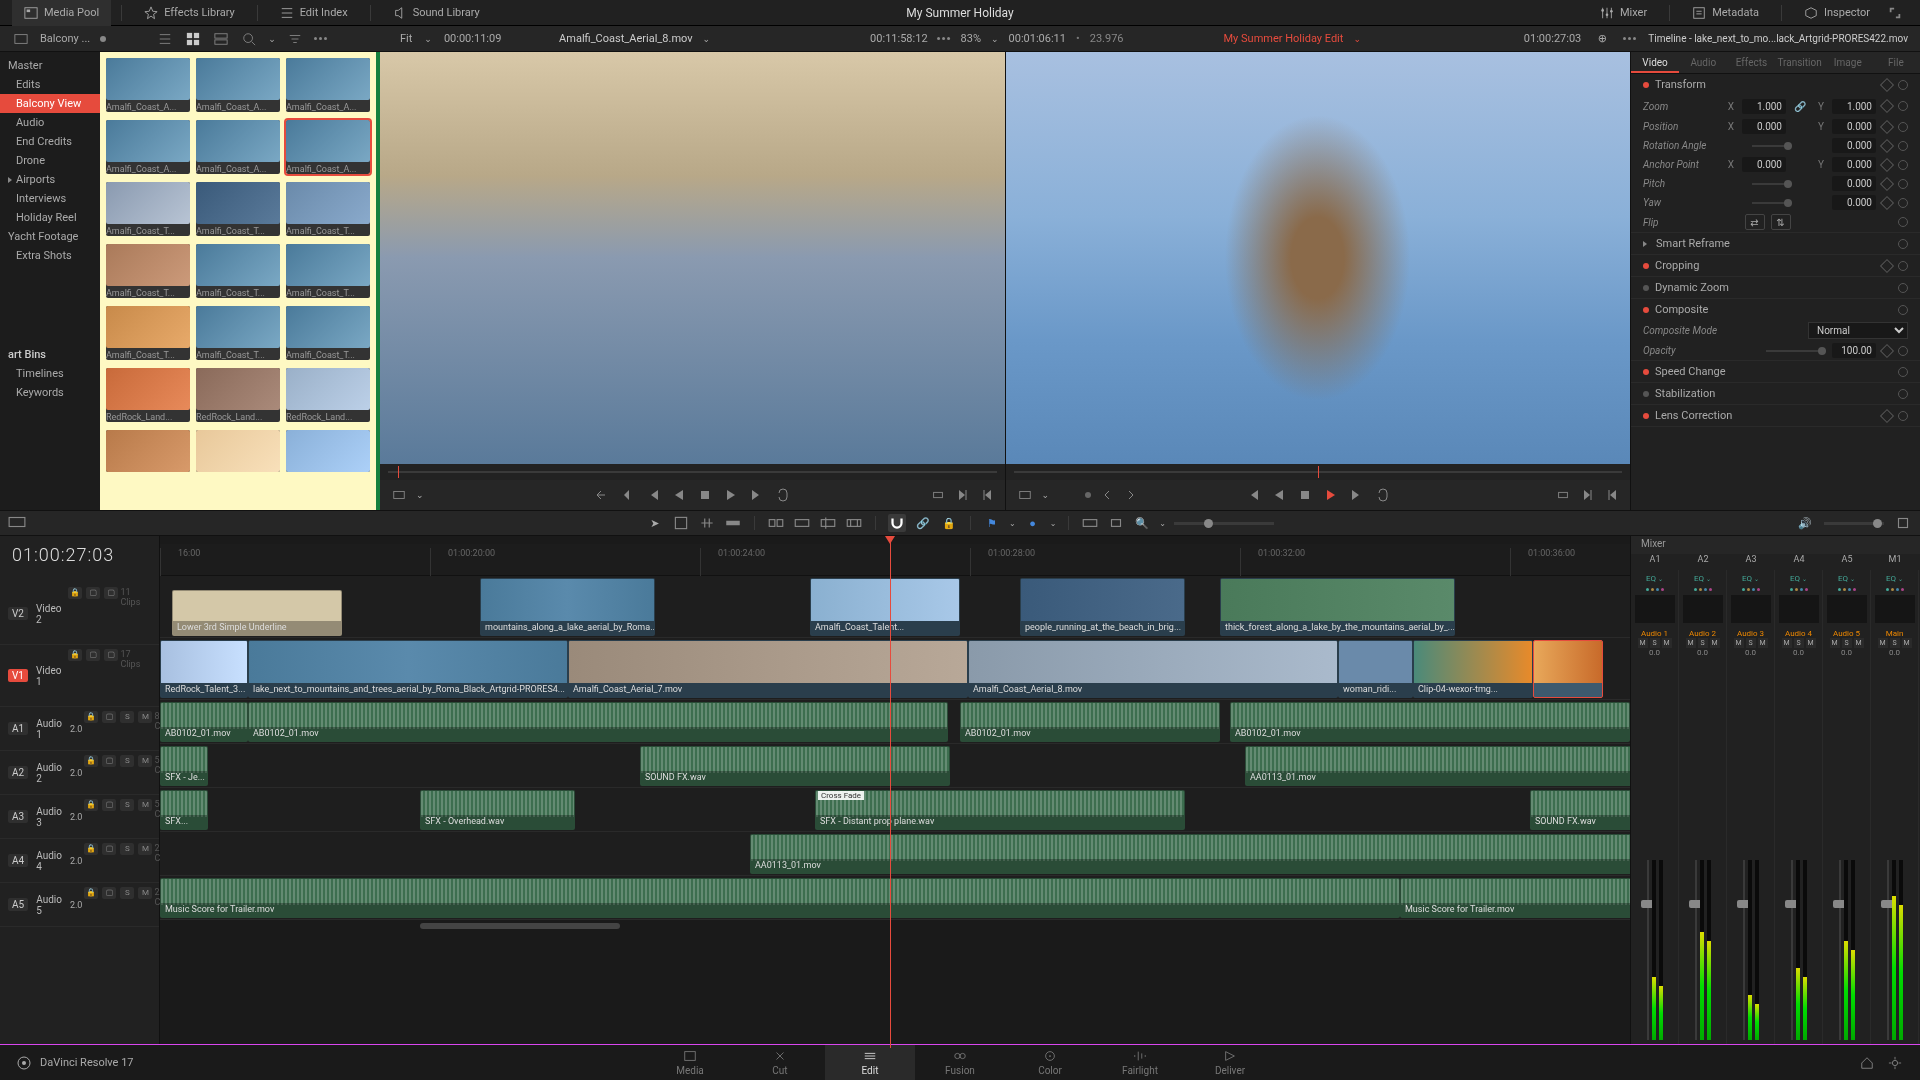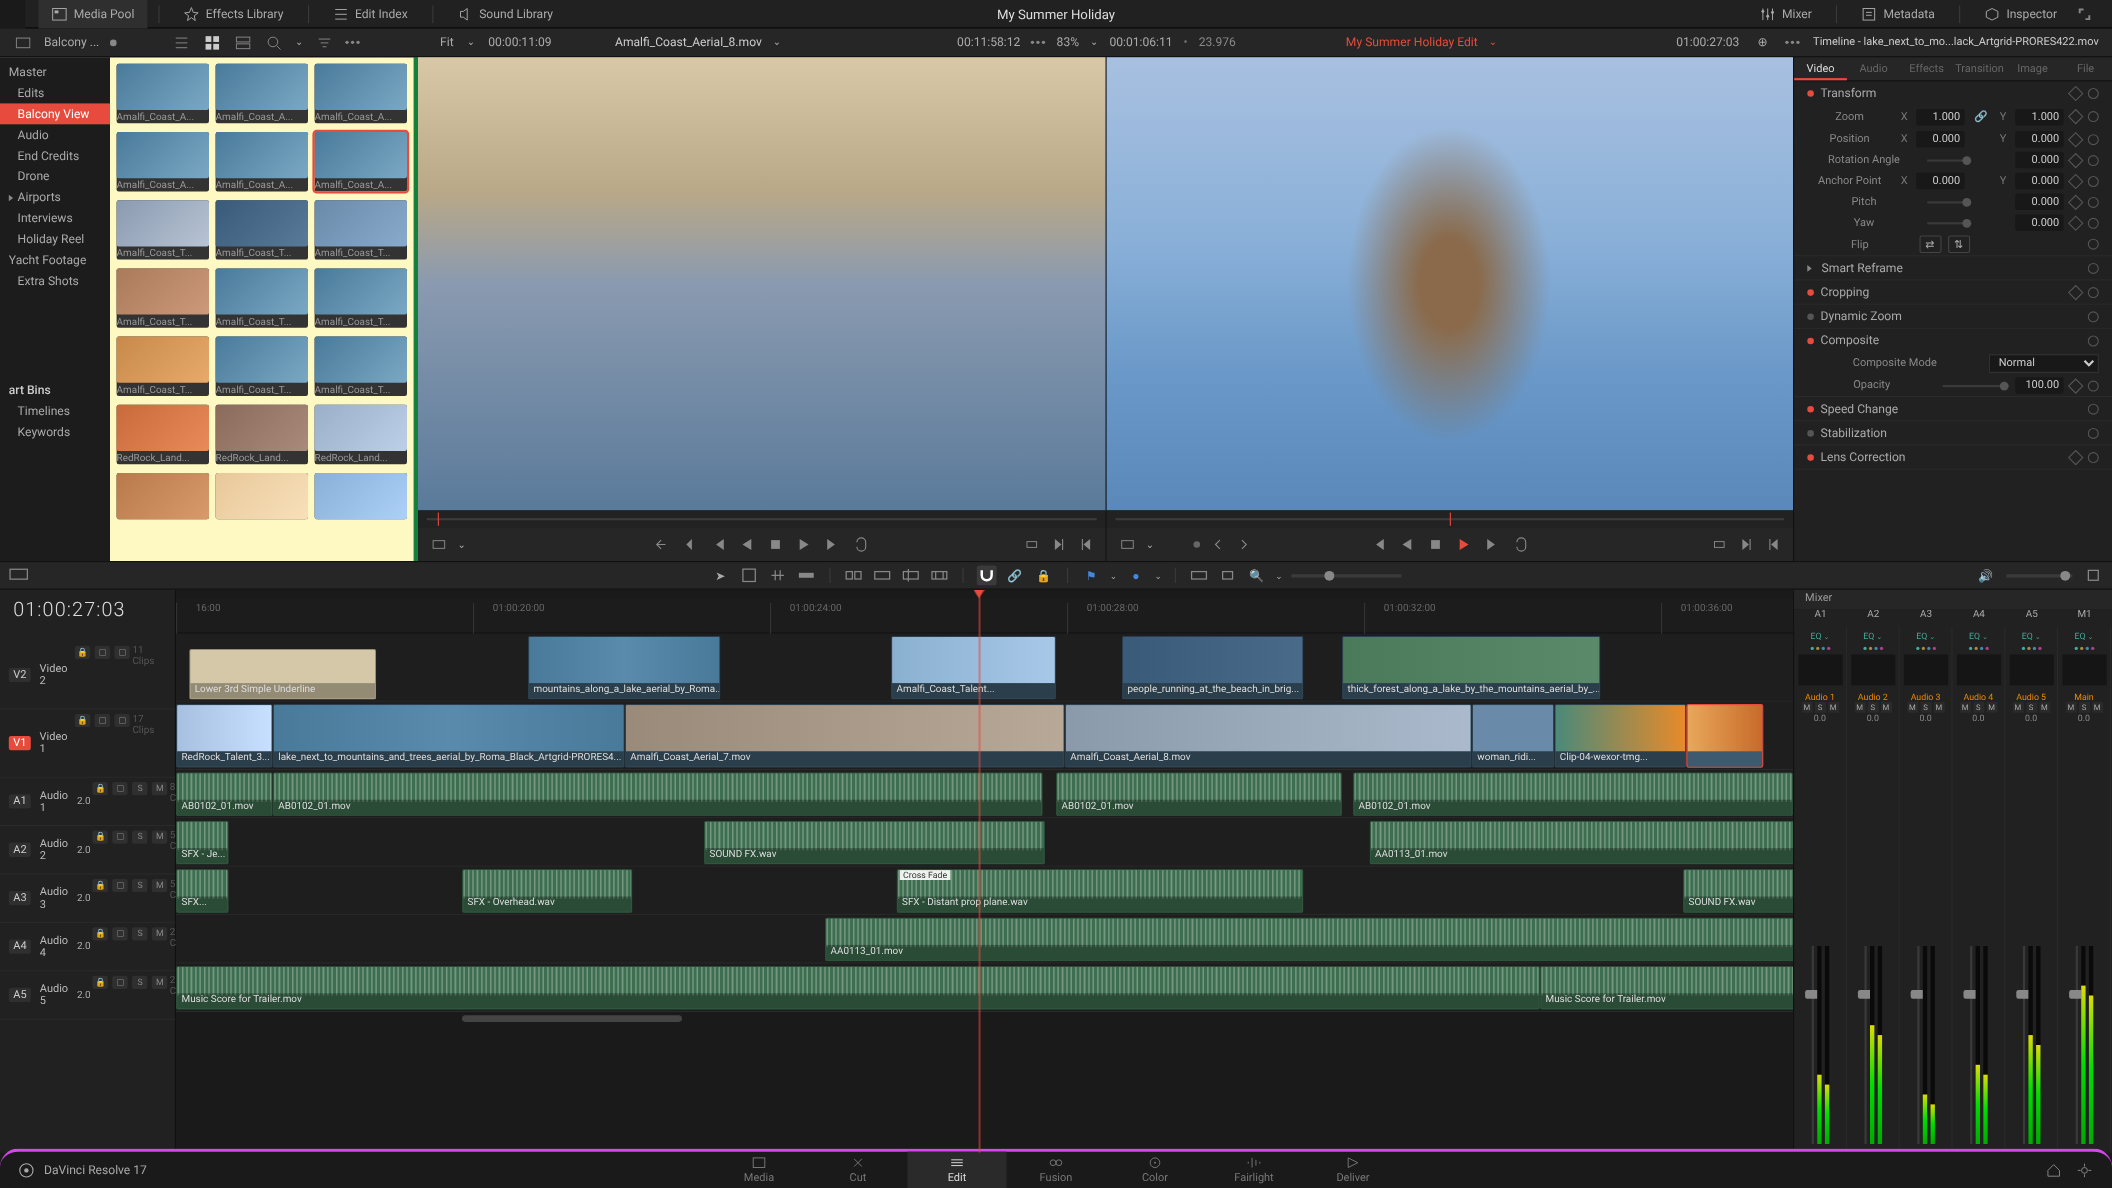--- a/index.html
+++ b/index.html
@@ -1,18 +1,18 @@
 <!DOCTYPE html>
 <html><head>
 <meta charset="utf-8">
 <style>
 * { margin: 0; padding: 0; box-sizing: border-box; font-family: -apple-system, BlinkMacSystemFont, "Segoe UI", Roboto, sans-serif; }
 body { background: #1a1a1a; color: #aaa; font-size: 11px; overflow: hidden; width: 1920px; height: 1080px; }
 
-.top-bar { height: 26px; background: #212121; display: flex; align-items: center; border-bottom: 1px solid #000; margin-left: 23px; }
+.top-bar { height: 26px; background: #212121; display: flex; align-items: center; border-bottom: 1px solid #000; }
 .top-bar-left { display: flex; align-items: center; gap: 4px; padding-left: 12px; }
 .top-bar-right { display: flex; align-items: center; gap: 4px; margin-left: auto; padding-right: 16px; }
 .top-tab { display: flex; align-items: center; gap: 6px; padding: 0 12px; height: 26px; cursor: pointer; }
 .top-tab.active { background: #2f2f2f; }
 .top-tab svg, .top-tab .ico { width: 14px; height: 14px; fill: #aaa; }
 .top-center { position: absolute; left: 50%; transform: translateX(-50%); color: #ddd; font-size: 12px; }
 .divider-v { width: 1px; height: 16px; background: #3a3a3a; margin: 0 6px; }
 
 .toolbar2 { height: 26px; background: #262626; display: flex; align-items: center; border-bottom: 1px solid #111; position: relative; }
 .tb2-left { display:flex; align-items:center; gap:10px; padding-left: 12px; }
@@ -52,21 +52,21 @@
 .inspector { width:290px; background:#212121; border-left:1px solid #111; overflow:hidden;}
 .insp-tabs { display:flex; height:22px; background:#262626; border-bottom:1px solid #111;}
 .insp-tab { flex:1; text-align:center; line-height:22px; font-size:10px; cursor:pointer; color:#666;}
 .insp-tab.active { color:#ddd; border-bottom:2px solid #e64b3d;}
 .insp-section { border-bottom:1px solid #2a2a2a;}
 .insp-head { display:flex; align-items:center; gap:6px; padding:4px 12px; cursor:pointer;}
 .insp-dot { width:6px; height:6px; border-radius:50%; background:#e64b3d;}
 .insp-caret { width:0; height:0; border-top:4px solid #888; border-left:3px solid transparent; border-right:3px solid transparent;}
 .insp-caret.right { border-top:none; border-left:4px solid #888; border-top:3px solid transparent; border-bottom:3px solid transparent;}
 .insp-row { display:flex; align-items:center; padding:2px 12px; gap:6px; font-size:10px; color:#aaa;}
-.insp-row .lbl { flex:1; text-align:center; color:#888;}
+.insp-row .lbl { flex:1; text-align:left; color:#888;font-style:italic;}
 .insp-row .axis { width:10px; text-align:center; color:#777;}
 .insp-row input { width:44px; background:#181818; border:none; color:#ccc; font-size:10px; padding:2px 4px; text-align:right; border-radius:2px;}
 .insp-row .slider { width:40px; height:2px; background:#3a3a3a; position:relative;}
 .insp-row .slider::after { content:''; position:absolute; right:0; top:-3px; width:8px; height:8px; border-radius:50%; background:#555;}
 .kf { width:10px; height:10px; border:1px solid #555; transform:rotate(45deg); cursor:pointer;}
 .reset { width:10px; height:10px; border-radius:50%; border:1px solid #555; cursor:pointer;}
 
 .timeline-toolbar { height:26px; background:#262626; display:flex; align-items:center; justify-content:center; gap:8px; border-top:1px solid #111; border-bottom:1px solid #111; position:relative;}
 .timeline-toolbar .tlt-left { position:absolute; left:8px;}
 .timeline-toolbar .tlt-right { position:absolute; right:8px; display:flex; align-items:center; gap:10px;}
@@ -118,21 +118,21 @@
 .strip-audio-lbl { font-size:8px; color:#e80; margin-top:4px;}
 .strip-msm { display:flex; gap:2px;}
 .strip-msm span { width:10px; height:10px; background:#2a2a2a; font-size:7px; text-align:center; line-height:10px;}
 .strip-db { font-size:8px; color:#888;}
 .fader-meter { flex:1; display:flex; gap:3px; align-items:flex-end; padding:4px 0; width:100%; justify-content:center;}
 .fader { width:2px; height:180px; background:#3a3a3a; position:relative;}
 .fader-cap { position:absolute; left:-6px; width:14px; height:8px; background:#888; border-radius:2px;}
 .meter { width:4px; height:180px; background:#0a0a0a; position:relative; display:flex; flex-direction:column-reverse;}
 .meter-fill { width:100%; background:linear-gradient(to top,#0a0,#0d0,#dd0);}
 
-.page-tabs { position:fixed; bottom:0; left:0; right:0; height:36px; background:#1a1a1a; border-top:3px solid #d946ef; display:flex; align-items:center; justify-content:center;border-radius:17px;}
+.page-tabs { position:fixed; bottom:0; left:0; right:0; height:36px; background:#1a1a1a; border-top:1px solid #d946ef; display:flex; align-items:center; justify-content:center;}
 .page-tab { width:90px; display:flex; flex-direction:column; align-items:center; gap:2px; cursor:pointer; color:#777; font-size:10px;}
 .page-tab.active { color:#ddd; background:#2a2a2a; height:100%; justify-content:center;}
 .page-tab svg { width:14px; height:14px; fill:currentColor;}
 .page-left { position:absolute; left:16px; display:flex; align-items:center; gap:8px; color:#aaa;}
 .page-right { position:absolute; right:16px; display:flex; gap:10px;}
 
 .vol-slider { width:60px; height:3px; background:#3a3a3a; position:relative;}
 .vol-slider::after { content:''; position:absolute; right:2px; top:-3px; width:9px; height:9px; background:#888; border-radius:50%;}
 select.insp-select { background:#181818; border:1px solid #333; color:#ccc; font-size:10px; padding:1px 4px; width:100px;}
 </style>

